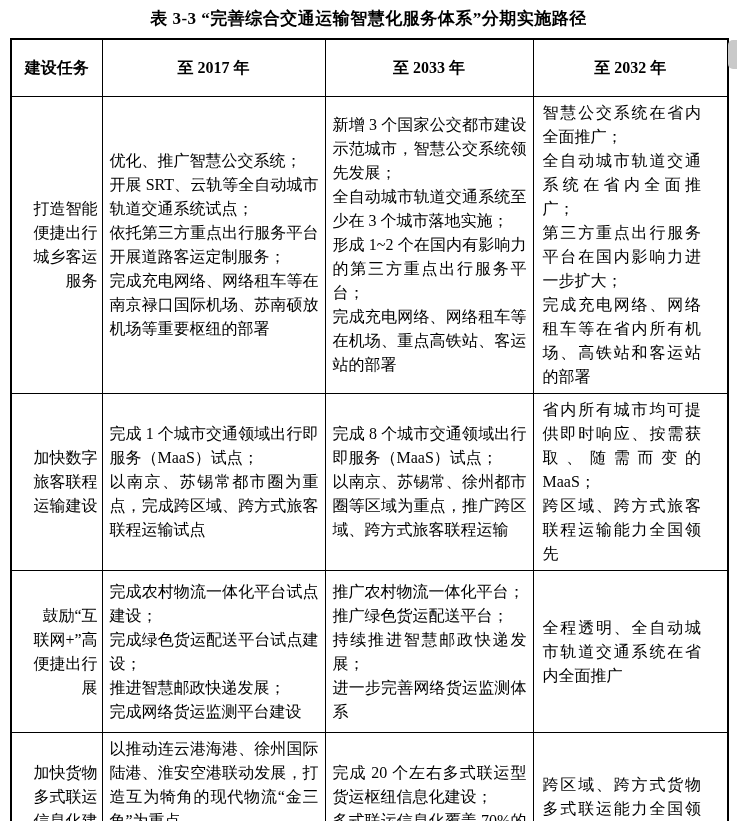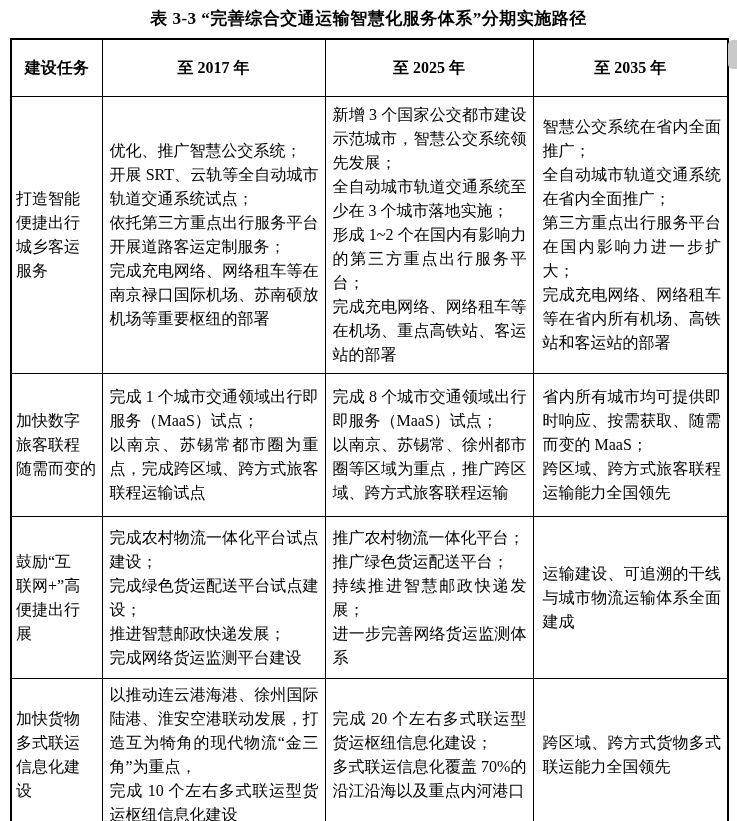--- a/index.html
+++ b/index.html
@@ -46,30 +46,30 @@
     font-weight: bold;
     text-align: center;
     padding: 16px 4px;
   }
   tr.h-header { height: 50px; }
   tr.h-r1 { height: 277px; }
   tr.h-r2 { height: 143px; }
   tr.h-r3 { height: 162px; }
   tr.h-r4 { height: 136px; }
   td.cell-task {
-    text-align: left;
+    text-align: right;
     padding: 6px 4px;
   }
   td.cell-body {
     text-align: justify;
     text-justify: inter-ideograph;
     padding: 4px 6px 4px 7px;
   }
   td.cell-2035 {
-    padding: 4px 6px 4px 9px;
+    padding: 4px 26px 4px 9px;
   }
   .scrollbar-thumb {
     position: absolute;
     right: 0;
     top: 40px;
     width: 9px;
     height: 29px;
     background: #c9c9c9;
     border-radius: 5px 0 0 5px;
   }
@@ -85,22 +85,22 @@
     <colgroup>
       <col style="width:91px">
       <col style="width:223px">
       <col style="width:208px">
       <col style="width:195px">
     </colgroup>
     <tbody>
       <tr class="h-header">
         <th>建设任务</th>
         <th>至 2017 年</th>
-        <th>至 2025 年</th>
-        <th>至 2035 年</th>
+        <th>至 2033 年</th>
+        <th>至 2032 年</th>
       </tr>
 
       <tr class="h-r1">
         <td class="cell-task">打造智能
 便捷出行
 城乡客运
 服务</td>
         <td class="cell-body">优化、推广智慧公交系统；
 开展 SRT、云轨等全自动城市轨道交通系统试点；
 依托第三方重点出行服务平台开展道路客运定制服务；
@@ -111,21 +111,21 @@
 完成充电网络、网络租车等在机场、重点高铁站、客运站的部署</td>
         <td class="cell-body cell-2035">智慧公交系统在省内全面推广；
 全自动城市轨道交通系统在省内全面推广；
 第三方重点出行服务平台在国内影响力进一步扩大；
 完成充电网络、网络租车等在省内所有机场、高铁站和客运站的部署</td>
       </tr>
 
       <tr class="h-r2">
         <td class="cell-task">加快数字
 旅客联程
-随需而变的</td>
+运输建设</td>
         <td class="cell-body">完成 1 个城市交通领域出行即服务（MaaS）试点；
 以南京、苏锡常都市圈为重点，完成跨区域、跨方式旅客联程运输试点</td>
         <td class="cell-body">完成 8 个城市交通领域出行即服务（MaaS）试点；
 以南京、苏锡常、徐州都市圈等区域为重点，推广跨区域、跨方式旅客联程运输</td>
         <td class="cell-body cell-2035">省内所有城市均可提供即时响应、按需获取、随需而变的 MaaS；
 跨区域、跨方式旅客联程运输能力全国领先</td>
       </tr>
 
       <tr class="h-r3">
         <td class="cell-task">鼓励“互
@@ -133,21 +133,21 @@
 便捷出行
 展</td>
         <td class="cell-body">完成农村物流一体化平台试点建设；
 完成绿色货运配送平台试点建设；
 推进智慧邮政快递发展；
 完成网络货运监测平台建设</td>
         <td class="cell-body">推广农村物流一体化平台；
 推广绿色货运配送平台；
 持续推进智慧邮政快递发展；
 进一步完善网络货运监测体系</td>
-        <td class="cell-body cell-2035">运输建设、可追溯的干线与城市物流运输体系全面建成</td>
+        <td class="cell-body cell-2035">全程透明、全自动城市轨道交通系统在省内全面推广</td>
       </tr>
 
       <tr class="h-r4">
         <td class="cell-task">加快货物
 多式联运
 信息化建
 设</td>
         <td class="cell-body">以推动连云港海港、徐州国际陆港、淮安空港联动发展，打造互为犄角的现代物流“金三角”为重点，
 完成 10 个左右多式联运型货运枢纽信息化建设</td>
         <td class="cell-body">完成 20 个左右多式联运型货运枢纽信息化建设；

